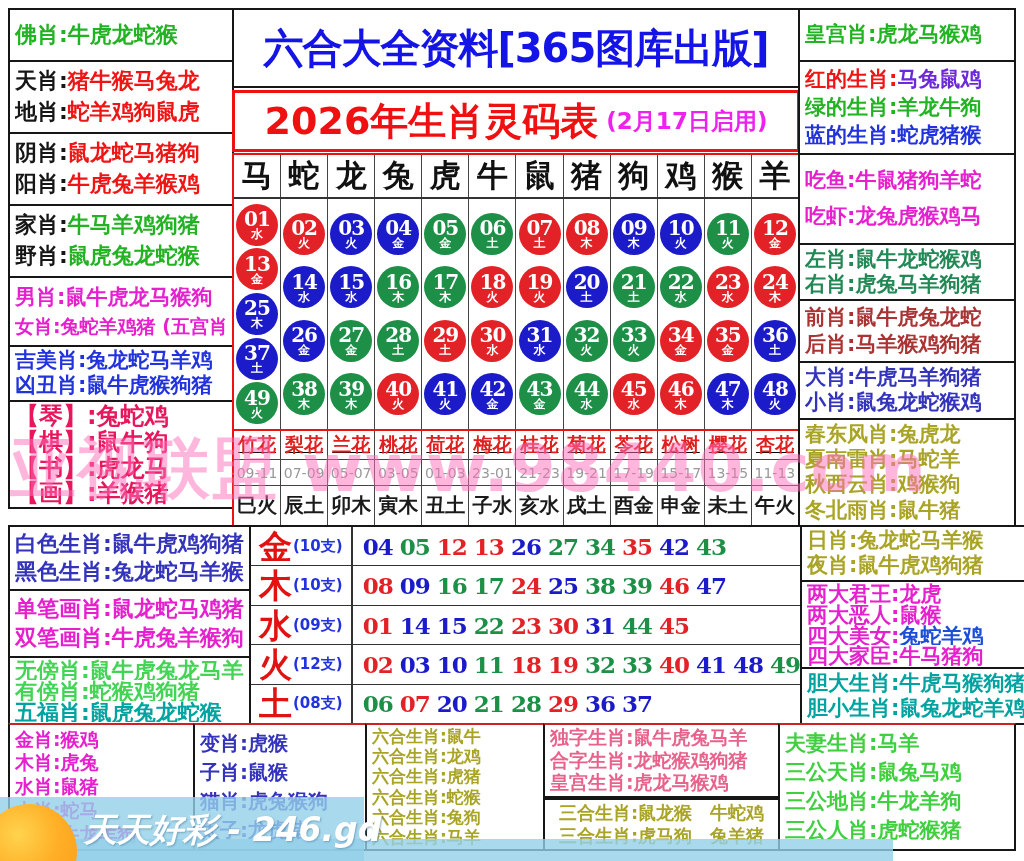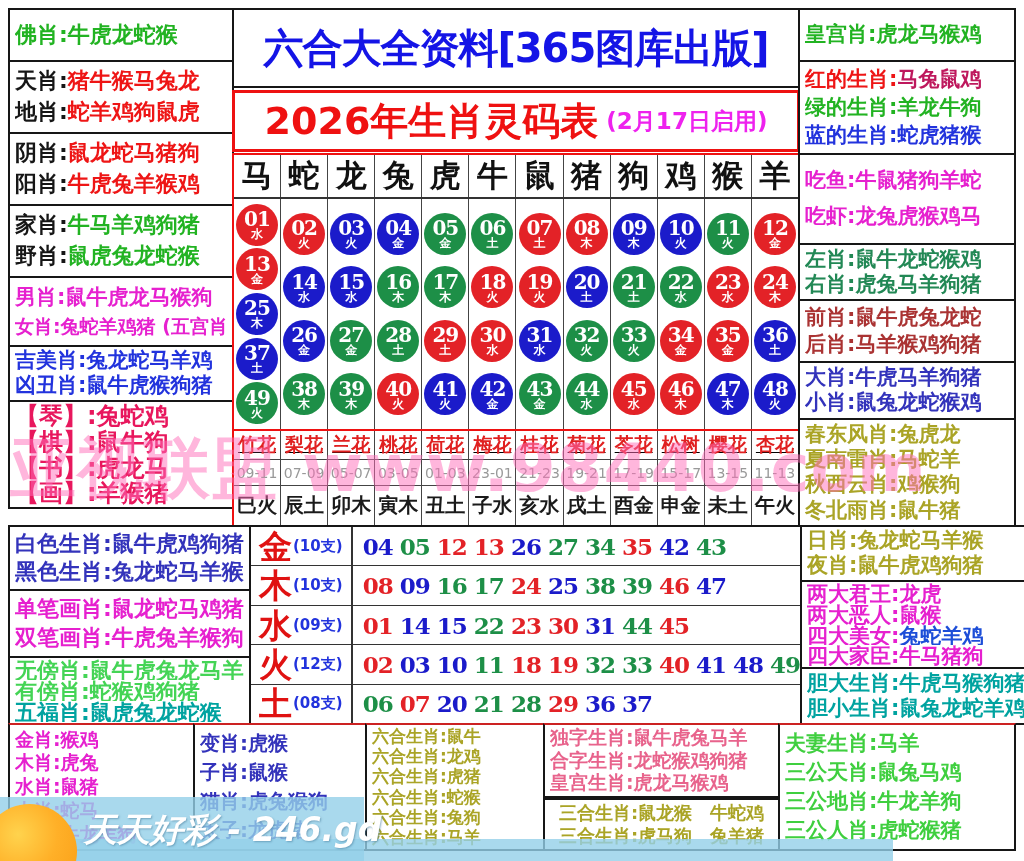--- a/index.html
+++ b/index.html
@@ -422,21 +422,21 @@
             <div class="z-bcell">午火</div>
           </div>
       </div>
     </div>
 
     <div class="colR">
       <div class="box">
           <div class="kv-row"><span class="kv-label" style="color: rgb(34, 179, 34);">皇宫肖:</span><span class="kv-value" style="color: rgb(34, 179, 34);">虎龙马猴鸡</span></div>
         </div>
       <div class="box">
-          <div class="kv-row"><span class="kv-label" style="color: rgb(238, 21, 21);">红的生肖:</span><span class="kv-value" style="color: #be185d;">马兔鼠鸡</span></div>
+          <div class="kv-row"><span class="kv-label" style="color: rgb(238, 21, 21);">红的生肖:</span><span class="kv-value" style="color: #6d28d9;">马兔鼠鸡</span></div>
           <div class="kv-row"><span class="kv-label" style="color: rgb(34, 179, 34);">绿的生肖:</span><span class="kv-value" style="color: rgb(34, 179, 34);">羊龙牛狗</span></div>
           <div class="kv-row"><span class="kv-label" style="color: rgb(34, 51, 221);">蓝的生肖:</span><span class="kv-value" style="color: rgb(34, 51, 221);">蛇虎猪猴</span></div>
         </div>
       <div class="box">
           <div class="kv-row"><span class="kv-label" style="color: rgb(230, 32, 207);">吃鱼:</span><span class="kv-value" style="color: rgb(230, 32, 207);">牛鼠猪狗羊蛇</span></div>
           <div class="kv-row"><span class="kv-label" style="color: rgb(230, 32, 207);">吃虾:</span><span class="kv-value" style="color: rgb(230, 32, 207);">龙兔虎猴鸡马</span></div>
         </div>
       <div class="box">
           <div class="kv-row"><span class="kv-label" style="color: rgb(34, 136, 85);">左肖:</span><span class="kv-value" style="color: rgb(34, 136, 85);">鼠牛龙蛇猴鸡</span></div>
           <div class="kv-row"><span class="kv-label" style="color: rgb(34, 136, 85);">右肖:</span><span class="kv-value" style="color: rgb(34, 136, 85);">虎兔马羊狗猪</span></div>

